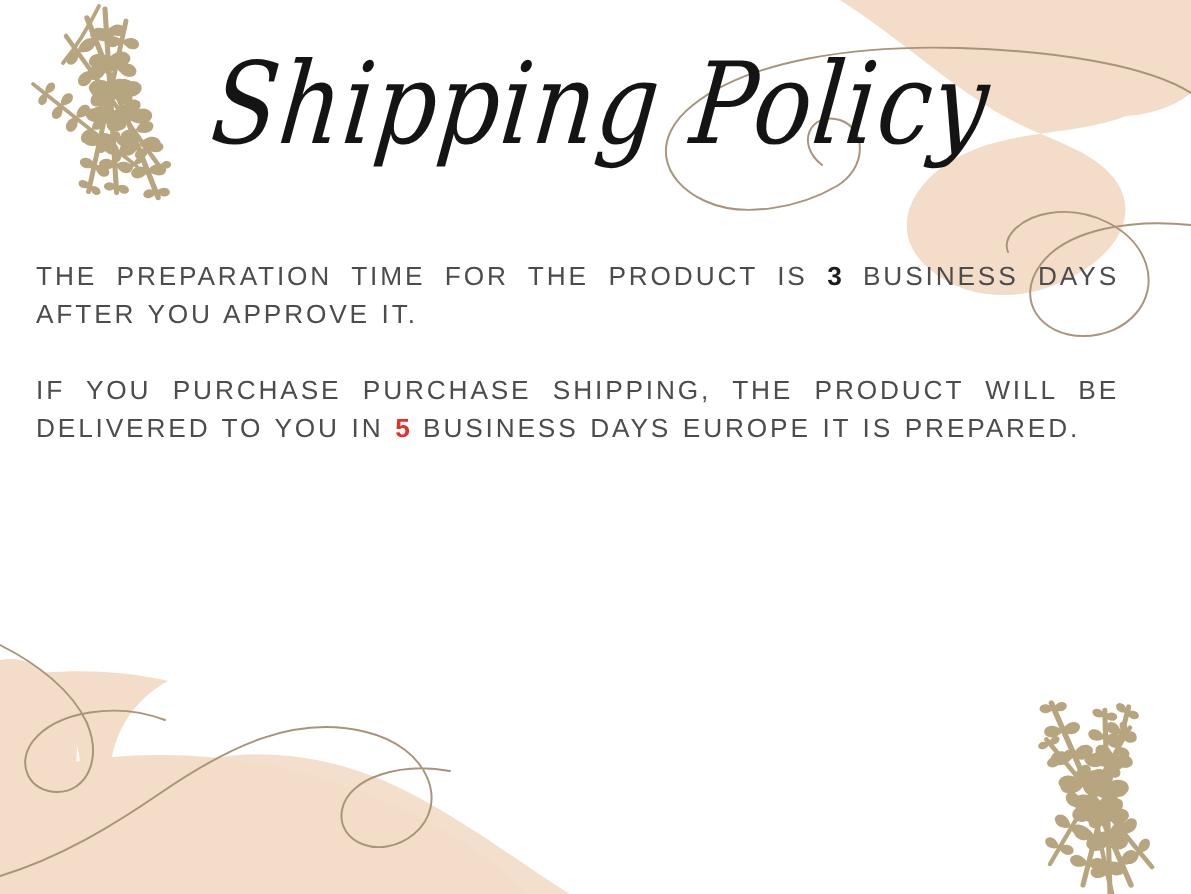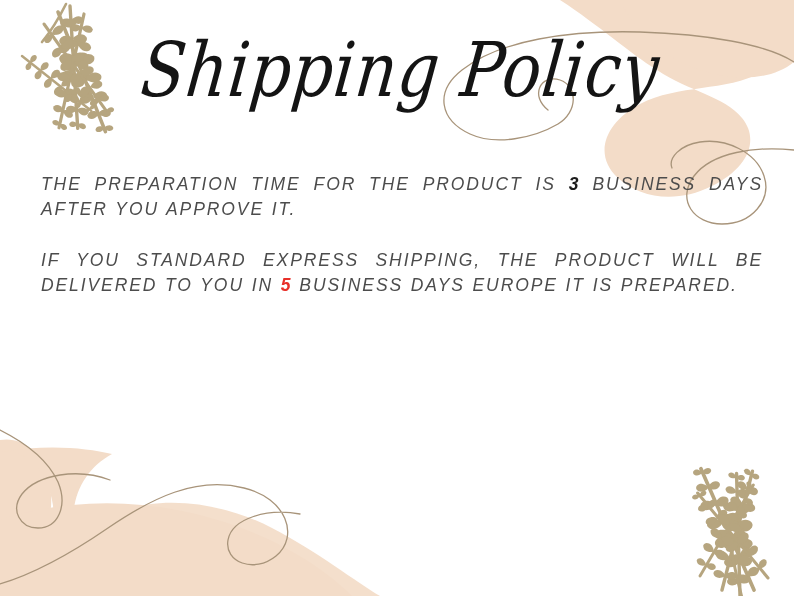--- a/index.html
+++ b/index.html
@@ -46,24 +46,23 @@
     color: #141414;
     transform: skewX(-6deg) scaleY(1.18);
     transform-origin: center bottom;
     white-space: nowrap;
   }
 
   
   #body-copy {
     position: absolute;
     top: 172px;
-    left: 41px;
+    left: 24px;
     width: 722px;
     z-index: 5;
-    font-style: italic;
   }
   .para {
     margin: 0 0 26px 0;
     text-align: justify;
     text-align-last: left;
     font-size: 17.5px;
     line-height: 25px;
     letter-spacing: 1.9px;
     word-spacing: 1px;
     color: #4c4c4c;
@@ -176,17 +175,17 @@
 
   <div id="body-copy">
 
     <p class="para">
       <span>THE PREPARATION TIME FOR THE PRODUCT IS </span><b>3</b><span> BUSINESS DAYS AFTER YOU APPROVE IT.</span>
     </p>
 
 
 
     <p class="para">
-      <span>IF YOU STANDARD EXPRESS SHIPPING, THE PRODUCT WILL BE DELIVERED TO YOU IN </span><span class="accent">5</span><span> BUSINESS DAYS EUROPE IT IS PREPARED.</span>
+      <span>IF YOU PURCHASE PURCHASE SHIPPING, THE PRODUCT WILL BE DELIVERED TO YOU IN </span><span class="accent">5</span><span> BUSINESS DAYS EUROPE IT IS PREPARED.</span>
     </p>
 
   </div>
 </div>
 
 </body></html>

